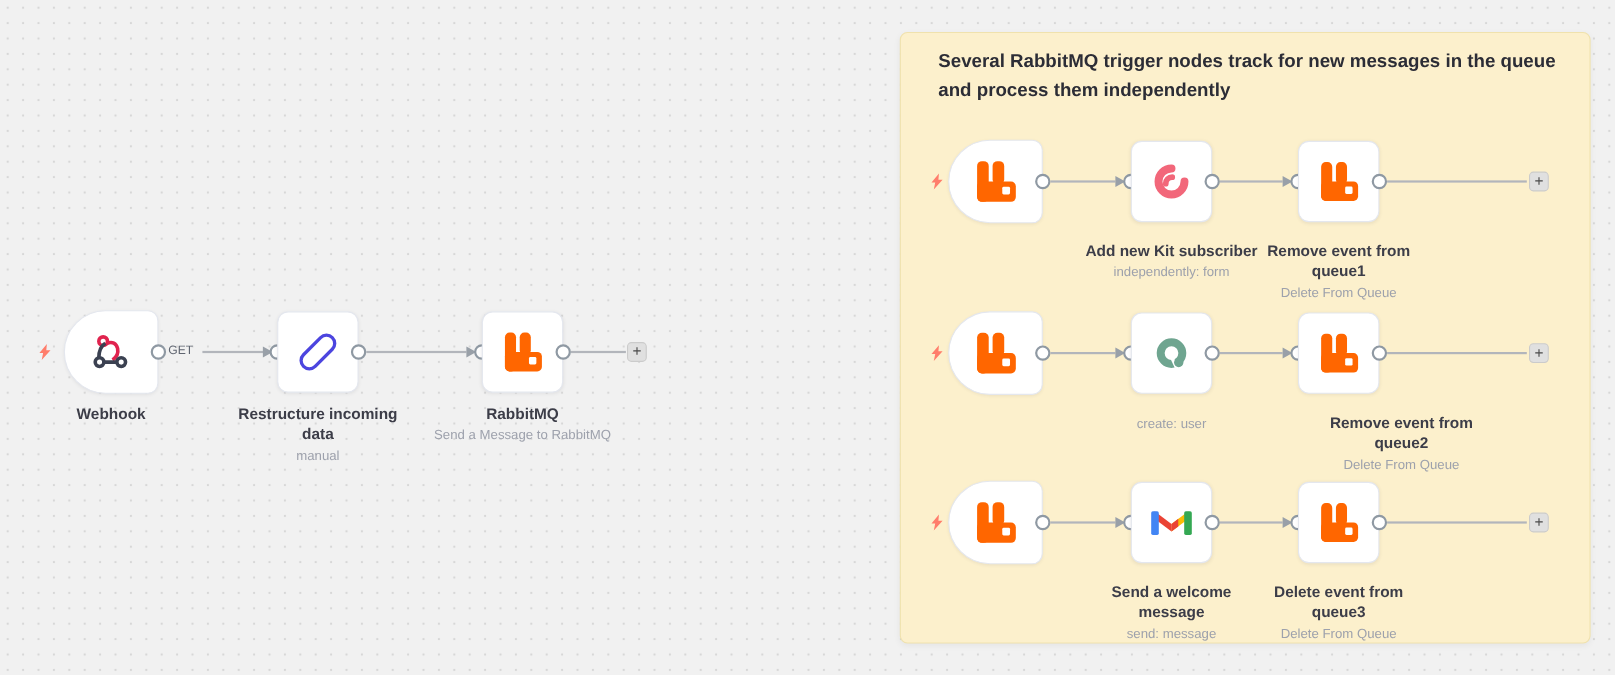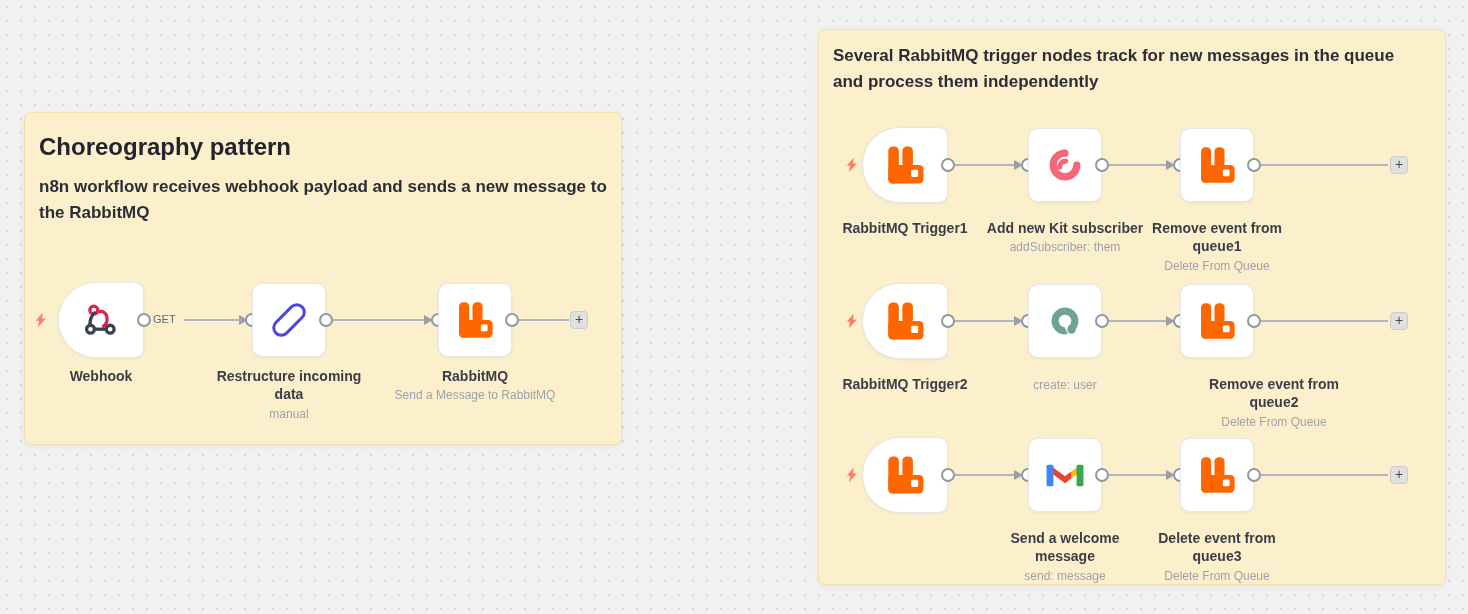--- a/index.html
+++ b/index.html
@@ -8,21 +8,21 @@
     background-color:#f1f1f1;
     background-image:radial-gradient(circle,#d7d7d7 1.1px,transparent 1.4px);
     background-size:14px 14px;
     font-family:"Liberation Sans",sans-serif;
   }
   .sticky{
     position:absolute;background:#fcf0cc;border:1px solid #f0e2ad;
     border-radius:7px;box-shadow:0 2px 6px rgba(0,0,0,.05);box-sizing:border-box;
   }
   #left-note{left:24px;top:112px;width:598px;height:333px;}
-  #right-note{left:818px;top:29px;width:628px;height:556px;}
+  #right-note{left:818px;top:29px;width:628px;height:556px;padding-left:20px;}
   .sticky h1{margin:20px 14px 0;font-size:24px;font-weight:700;color:#24242e;}
   .sticky .desc{margin:13px 14px 0;width:572px;font-size:17px;font-weight:700;color:#2c2d36;line-height:1.5;}
   #right-note .desc{margin-top:13px;width:588px;}
 
   .node{
     position:absolute;background:#fff;border:1px solid #e4e7ee;border-radius:10px;
     box-shadow:0 1px 3px rgba(50,50,60,.08);box-sizing:border-box;
     display:flex;align-items:center;justify-content:center;
   }
   .node.sq{width:74px;height:74px;}
@@ -44,24 +44,20 @@
   .caption .sub{font-weight:400;font-size:12px;color:#9da1ac;margin-top:3px;}
   .w150{width:150px}.w160{width:160px}.w200{width:200px}
 
   .pen{width:34px;height:12px;border:3.5px solid #4c45df;border-radius:9px;transform:rotate(-45deg);}
 </style>
 </head>
 <body>
 
 <div id="canvas">
 
-  <section class="sticky" id="left-note">
-    <h1>Choreography pattern</h1>
-    <p class="desc">n8n workflow receives webhook payload and sends a new message to the RabbitMQ</p>
-  </section>
 
   <section class="sticky" id="right-note">
     <p class="desc">Several RabbitMQ trigger nodes track for new messages in the queue and process them independently</p>
   </section>
 
   <svg class="bolt" style="left:33px;top:312px" viewBox="0 0 16 16">
     <path d="M9.6 0.8 L2.8 8.8 h3.4 L4.9 15.2 L12.9 6.4 H9.1 Z" fill="#ff7d6b"></path>
   </svg>
 
   <div class="node trig" style="left:58px;top:282px">
@@ -142,26 +138,23 @@
       <rect x="12" y="8" width="24" height="84" rx="10" fill="#ff6600"></rect>
       <rect x="44" y="8" width="24" height="48" rx="10" fill="#ff6600"></rect>
       <rect x="12" y="50" width="80" height="42" rx="10" fill="#ff6600"></rect>
       <rect x="64" y="61" width="16" height="16" rx="3" fill="#ffffff"></rect>
     </svg>
   </div>
   <div class="port" style="left:1247px;top:158px"></div>
   <div class="wire" style="left:1261px;top:164px;width:127px"></div>
   <div class="plus" style="left:1390px;top:156px">+</div>
 
-  <div class="caption w200" style="left:905px;top:219px">
-    <div>RabbitMQ Trigger1</div>
-  </div>
   <div class="caption w200" style="left:1065px;top:219px">
     <div>Add new Kit subscriber</div>
-    <div class="sub">addSubscriber: them</div>
+    <div class="sub">independently: form</div>
   </div>
   <div class="caption w150" style="left:1217px;top:219px">
     <div>Remove event from queue1</div>
     <div class="sub">Delete From Queue</div>
   </div>
 
   <svg class="bolt" style="left:844px;top:313px" viewBox="0 0 16 16">
     <path d="M9.6 0.8 L2.8 8.8 h3.4 L4.9 15.2 L12.9 6.4 H9.1 Z" fill="#ff7d6b"></path>
   </svg>
   <div class="node trig" style="left:862px;top:283px">
@@ -192,23 +185,20 @@
       <rect x="12" y="8" width="24" height="84" rx="10" fill="#ff6600"></rect>
       <rect x="44" y="8" width="24" height="48" rx="10" fill="#ff6600"></rect>
       <rect x="12" y="50" width="80" height="42" rx="10" fill="#ff6600"></rect>
       <rect x="64" y="61" width="16" height="16" rx="3" fill="#ffffff"></rect>
     </svg>
   </div>
   <div class="port" style="left:1247px;top:314px"></div>
   <div class="wire" style="left:1261px;top:320px;width:127px"></div>
   <div class="plus" style="left:1390px;top:312px">+</div>
 
-  <div class="caption w200" style="left:905px;top:375px">
-    <div>RabbitMQ Trigger2</div>
-  </div>
   <div class="caption w200" style="left:1065px;top:375px">
     <div class="sub">create: user</div>
   </div>
   <div class="caption w150" style="left:1274px;top:375px">
     <div>Remove event from queue2</div>
     <div class="sub">Delete From Queue</div>
   </div>
 
   <svg class="bolt" style="left:844px;top:467px" viewBox="0 0 16 16">
     <path d="M9.6 0.8 L2.8 8.8 h3.4 L4.9 15.2 L12.9 6.4 H9.1 Z" fill="#ff7d6b"></path>

